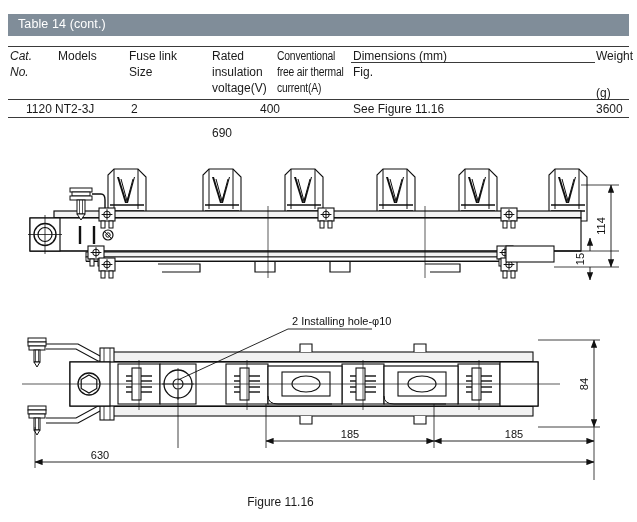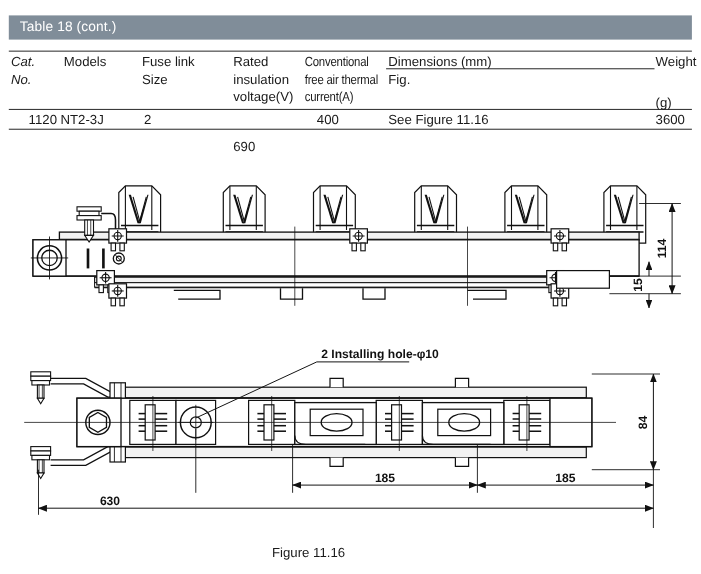--- a/index.html
+++ b/index.html
@@ -70,48 +70,48 @@
   #h-dims  { left: 353px; top: 48px; }
   #h-fig   { left: 353px; top: 64px; }
   #h-weight{ left: 596px; top: 48px; }
   #h-unit-g{ left: 596px; top: 85px; }
 
   
   #d-cat    { left: 26px;  top: 101px; }
   #d-model  { left: 55px;  top: 101px; }
   #d-fuse   { left: 131px; top: 101px; }
   #d-rated  { left: 212px; top: 101px; margin-top: 24px; }
-  #d-conv   { left: 288px; top: 101px; }
+  #d-conv   { left: 260px; top: 101px; }
   #d-dims   { left: 353px; top: 101px; }
   #d-weight { left: 596px; top: 101px; text-align: center; }
 
   
   #drawing {
     position: absolute;
     left: 0; top: 128px;
-    width: 542px; height: 360px; font-weight: bold;
+    width: 542px; height: 360px;
   }
   #drawing svg { display: block; }
 
   #figure-caption {
     position: absolute;
     left: 0; top: 495px;
     width: 561px;
     text-align: center;
     font-size: 12px;
     color: #1a1a1a;
   }
 </style>
 </head>
 <body>
 
 <div id="table-block">
 
   <div id="table-title-bar" style="background: rgb(128, 141, 153);"></div>
-  <div id="table-title-text">Table 18 (cont.)</div>
+  <div id="table-title-text">Table 14 (cont.)</div>
 
   <div class="rule" id="rule-head-top"></div>
   <div class="rule" id="rule-dims"></div>
   <div class="rule" id="rule-head-bot"></div>
   <div class="rule" id="rule-row-bot"></div>
 
   <div class="cell" id="h-cat">
     <div>Cat.</div>
     <div>No.</div>
   </div>

